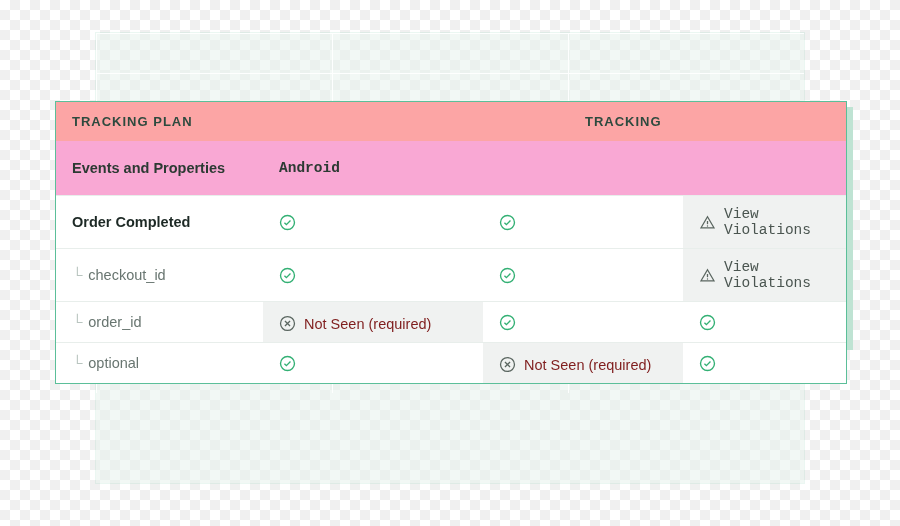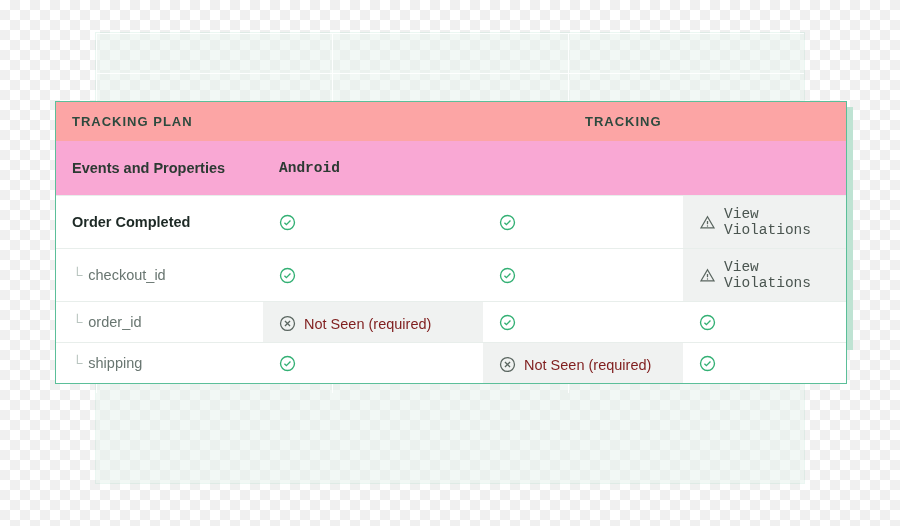--- a/index.html
+++ b/index.html
@@ -319,21 +319,21 @@
             <circle cx="10" cy="10" r="8.2"></circle>
             <path d="M6.4 10.2l2.3 2.3 4.8-4.8"></path>
           </svg>
       </span>
     </div>
   </div>
 
   <div class="row prop">
     <div class="cell c0">
       <span class="tree">└</span>
-        <span>shipping</span>
+        <span>optional</span>
     </div>
     <div class="cell c1">
       <span class="ico solo">
         <svg viewBox="0 0 20 20" width="17" height="17" fill="none" stroke="#33b074" stroke-width="1.6">
             <circle cx="10" cy="10" r="8.2"></circle>
             <path d="M6.4 10.2l2.3 2.3 4.8-4.8"></path>
           </svg>
       </span>
     </div>
     <div class="cell c2 notseen">

